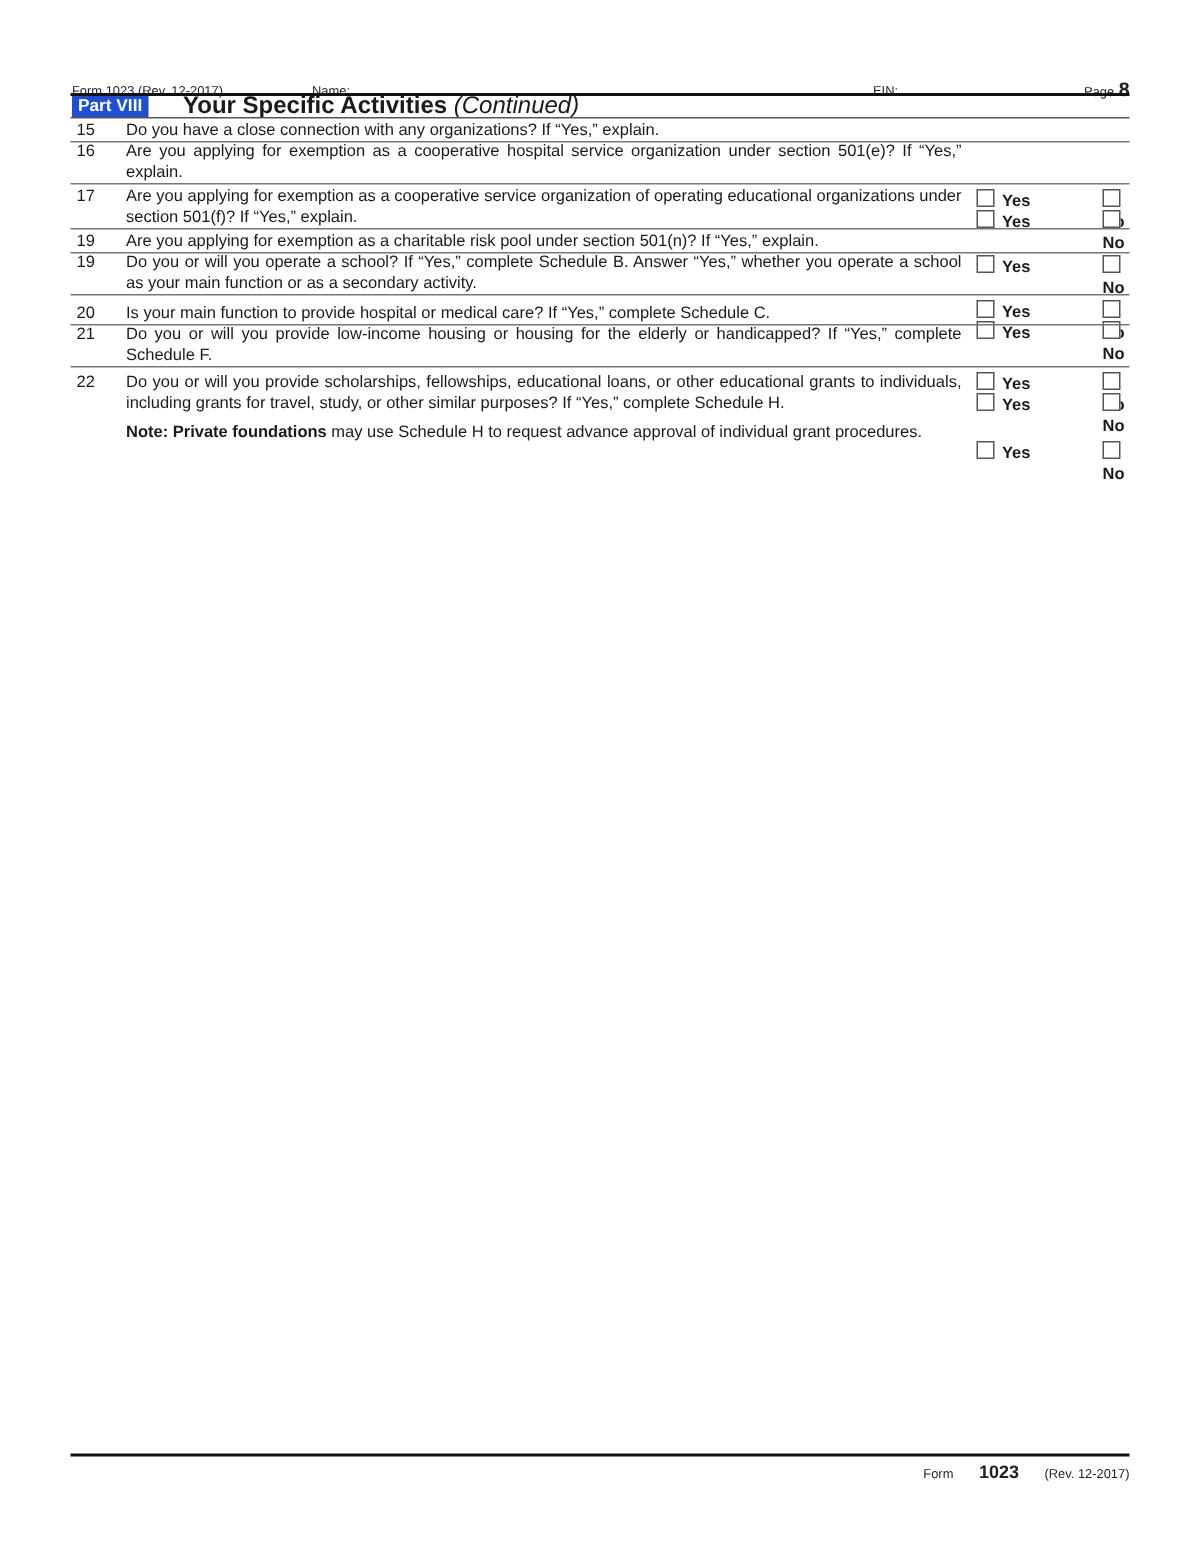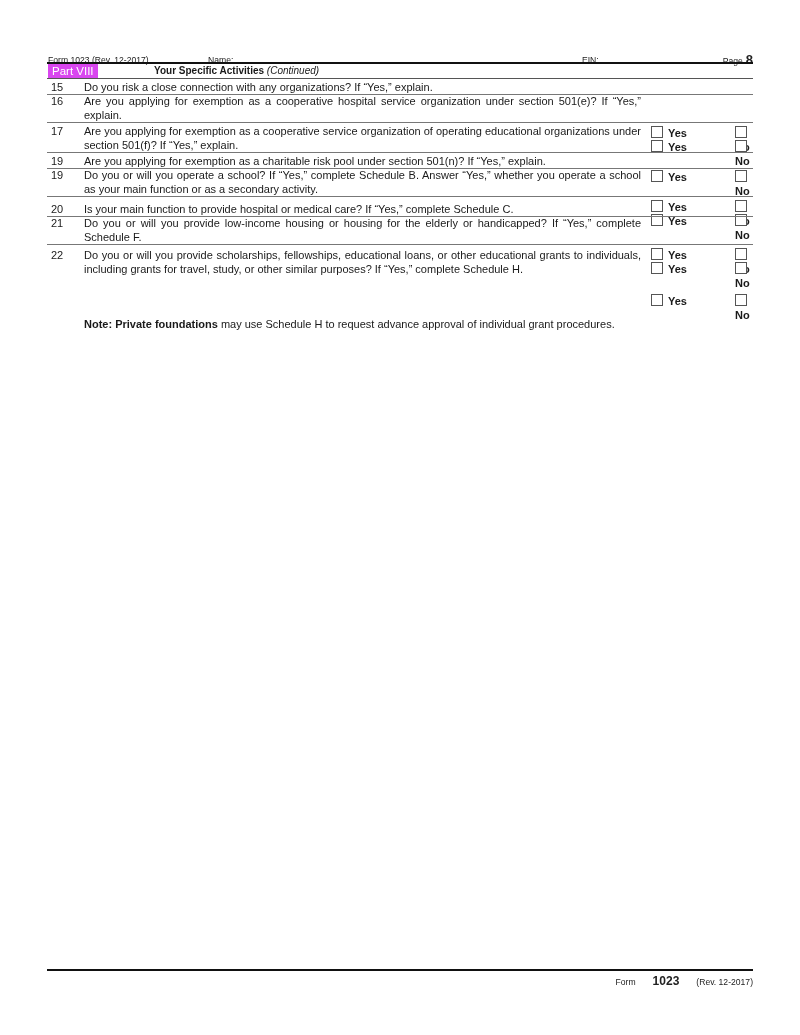--- a/index.html
+++ b/index.html
@@ -9,23 +9,23 @@
   .header { position:absolute; top:52px; left:0; width:706px; height:16px;
             font-size:8.6px; color:#222; }
   .header .form-id { position:absolute; left:1px; top:3px; }
   .header .name { position:absolute; left:161px; top:3px; }
   .header .ein { position:absolute; left:515px; top:3px;margin-left:20px; }
   .header .page-lbl { position:absolute; right:0; top:0; }
   .header .page-lbl .num { font-size:13px; font-weight:bold; margin-left:3px; }
   .hdr-rule { position:absolute; top:62px; left:0; width:706px; height:0;
               border-top:2px solid #111; }
   .part-row { position:absolute; top:64px; left:0; width:706px; height:14px; }
-  .part-badge { position:absolute; left:1px; top:0; background:#d946ef; color:#fff;
-                font-weight:normal; font-size:11.5px; padding:0 4px; height:14px; line-height:14px; }
-  .part-title { position:absolute; left:75px; top:0; font-size:10px; font-weight:bold; line-height:14px;margin-left:32px; }
+  .part-badge { position:absolute; left:1px; top:0; background:#1d4ed8; color:#fff;
+                font-weight:bold; font-size:11.5px; padding:0 4px; height:14px; line-height:14px; }
+  .part-title { position:absolute; left:75px; top:0; font-size:16px; font-weight:bold; line-height:14px; }
   .part-title i { font-weight:normal; }
   .part-rule { position:absolute; top:78px; left:0; width:706px; border-top:1px solid #555; }
   .q { position:absolute; left:0; width:706px; font-size:11px; line-height:14px; }
   .q .n { position:absolute; left:4px; top:0; font-weight:normal; }
   .q .t { position:absolute; left:37px; top:0; width:557px; text-align:justify; }
   .q .t b { font-weight:normal; }
   .q .opt { position:absolute; top:1px; font-weight:bold; font-size:11px;margin-top:45px; }
   .q .opt.yes { left:604px; }
   .q .opt.no { left:688px; }
   .box { display:inline-block; width:10px; height:10px; border:1px solid #555;
@@ -50,21 +50,21 @@
 
   <div class="part-row">
     <span class="part-badge">Part VIII</span>
     <span class="part-title"><span>Your Specific Activities</span> <i>(Continued)</i></span>
   </div>
   <div class="part-rule"></div>
 
   <div id="questions">
       <div class="q" style="top: 80px;">
         <span class="n">15</span>
-        <span class="t"><span>Do you risk a </span><b>close connection</b><span> with any organizations? If “Yes,” explain.</span></span>
+        <span class="t"><span>Do you have a </span><b>close connection</b><span> with any organizations? If “Yes,” explain.</span></span>
         <label class="opt yes"><span class="box"></span><span>Yes</span></label>
         <label class="opt no"><span class="box"></span><span>No</span></label>
       </div>
       <div class="q-rule" style="top: 94px;"></div>
       <div class="q" style="top: 94px;">
         <span class="n">16</span>
         <span class="t"><span>Are you applying for exemption as a </span><b>cooperative hospital service organization</b><span> under section 501(e)? If “Yes,” explain.</span></span>
         <label class="opt yes"><span class="box"></span><span>Yes</span></label>
         <label class="opt no"><span class="box"></span><span>No</span></label>
       </div>
@@ -103,20 +103,20 @@
         <label class="opt yes"><span class="box"></span><span>Yes</span></label>
         <label class="opt no"><span class="box"></span><span>No</span></label>
       </div>
       <div class="q-rule" style="top: 244px;"></div>
       <div class="q" style="top: 248px;">
         <span class="n">22</span>
         <span class="t"><span>Do you or will you provide scholarships, fellowships, educational loans, or other educational grants to individuals, including grants for travel, study, or other similar purposes? If “Yes,” complete Schedule H.</span></span>
         <label class="opt yes"><span class="box"></span><span>Yes</span></label>
         <label class="opt no"><span class="box"></span><span>No</span></label>
       </div>
-      <div class="note" style="top: 281px; margin-top: 36px;"><b>Note: Private foundations</b><span> may use Schedule H to request advance approval of individual grant procedures.</span></div>
+      <div class="note" style="top: 281px;"><b>Note: Private foundations</b><span> may use Schedule H to request advance approval of individual grant procedures.</span></div>
     </div>
 
   <div class="foot-rule"></div>
   <div class="footer">
     <span>Form</span><span class="big">1023</span><span>(Rev. 12-2017)</span>
   </div>
 </div>
 
 </body></html>

